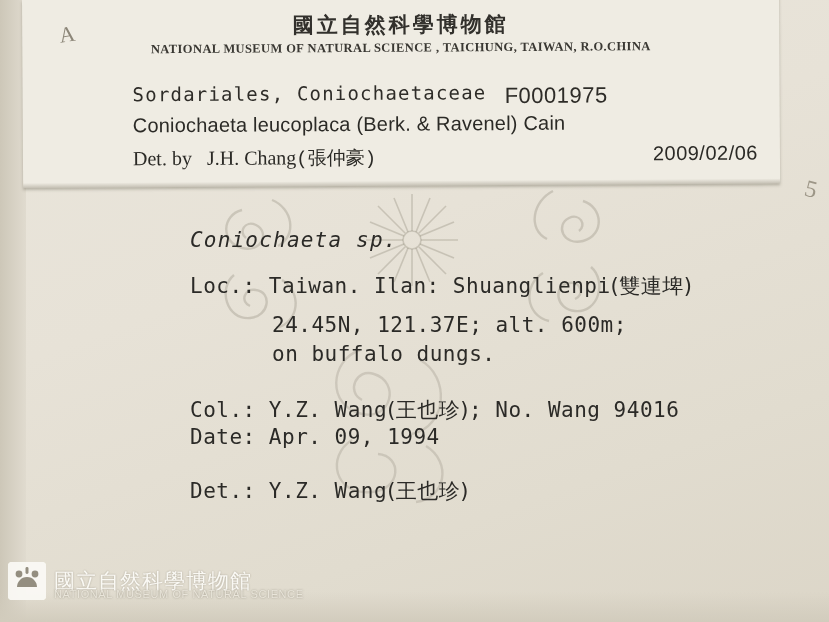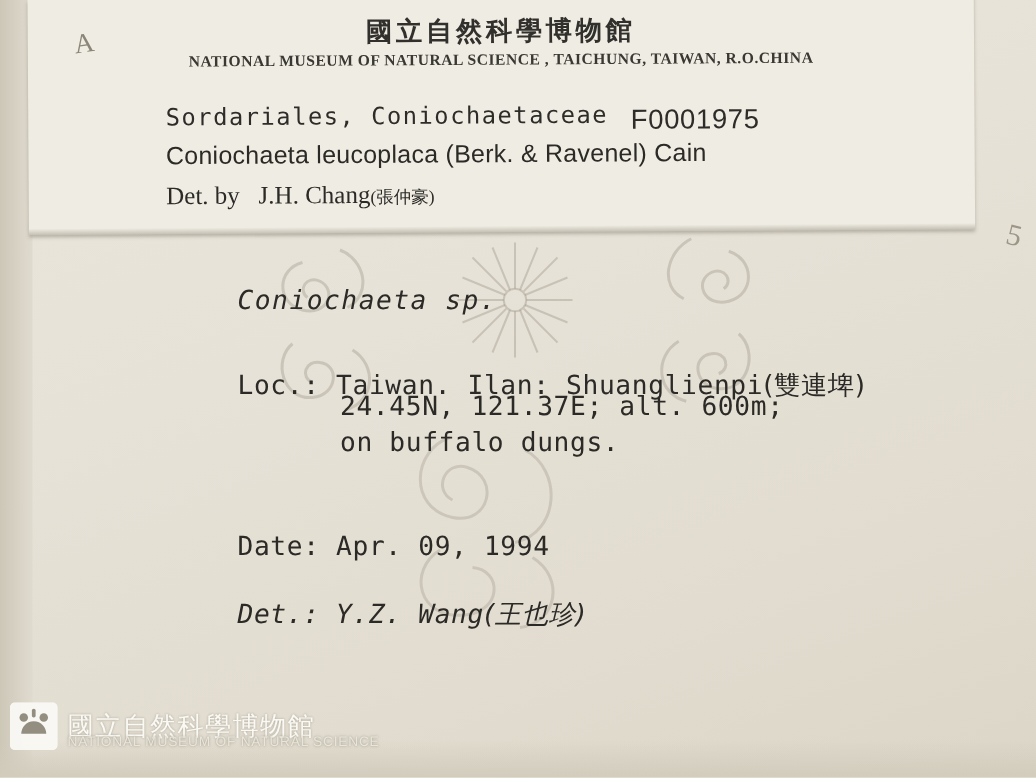--- a/index.html
+++ b/index.html
@@ -110,22 +110,22 @@
   }
   .line-det {
     position: absolute;
     top: 147px;
     left: 110px;
     font-family: "Liberation Serif", serif;
     font-size: 20px;
     color: #2b2a26;
   }
   .det-name-cn {
-    font-family: Liberation Serif, serif;
-    font-size: 14px;
+    font-family: Liberation Mono, monospace;
+    font-size: 19px;
   }
   .det-date {
     position: absolute;
     top: 146px;
     right: 22px;
     font-family: "Liberation Sans", sans-serif;
     font-size: 20px;
     color: #2b2a26;
     letter-spacing: 0.5px;
   }
@@ -195,26 +195,26 @@
     font-family: "DejaVu Sans", sans-serif;
   }
   #taxon-name {
     left: 190px;
     top: 228px;
     font-size: 21px;
     font-style: italic;
     letter-spacing: 1.2px;
     text-align: center;
   }
-  #loc-line1 { left: 190px; top: 294px; font-size: 21px; }
+  #loc-line1 { left: 190px; top: 272px; font-size: 21px; }
   #loc-line2 { left: 272px; top: 313px; font-size: 21px; }
   #loc-line3 { left: 272px; top: 342px; font-size: 21px; }
   #col-line  { left: 190px; top: 396px; font-size: 21px; }
   #date-line { left: 190px; top: 425px; font-size: 21px; }
-  #det2-line { left: 190px; top: 477px; font-size: 21px; font-style: italic; }
+  #det2-line { left: 190px; top: 477px; font-size: 21px; }
 
   
   #logo-block {
     position: absolute;
     left: 8px;
     bottom: 22px;
     display: flex;
     align-items: center;
     gap: 8px;
     opacity: 0.92;
@@ -315,33 +315,35 @@
   </svg>
 
   <div class="typed" id="taxon-name">Coniochaeta sp.</div>
 
   <div class="typed" id="loc-line1"><span>Loc.: Taiwan. Ilan: Shuanglienpi</span><span class="cjk">(雙連埤)</span></div>
 
   <div class="typed" id="loc-line2">24.45N, 121.37E; alt. 600m;</div>
 
   <div class="typed" id="loc-line3">on buffalo dungs.</div>
 
+  <div class="typed" id="col-line"><span>Col.: Y.Z. Wang</span><span class="cjk">(王也珍)</span><span>; No. Wang 94016</span></div>
 
   <div class="typed" id="date-line">Date: Apr. 09, 1994</div>
 
   <div class="typed" id="det2-line"><span>Det.: Y.Z. Wang</span><span class="cjk">(王也珍)</span></div>
 
   <div id="top-label">
     <div class="hand-mark-a">A</div>
     <div class="museum-cn">國立自然科學博物館</div>
     <div class="museum-en">NATIONAL MUSEUM OF NATURAL SCIENCE , TAICHUNG, TAIWAN, R.O.CHINA</div>
     <div class="line-taxon-order">Sordariales, Coniochaetaceae</div>
     <div class="accession">F0001975</div>
     <div class="line-species">Coniochaeta leucoplaca (Berk. &amp; Ravenel) Cain</div>
     <div class="line-det"><span>Det. by</span>&nbsp;&nbsp; <span>J.H. Chang</span><span class="det-name-cn">(張仲豪)</span></div>
+    <div class="det-date">2009/02/06</div>
   </div>
 
   <div class="hand-mark-right">5</div>
 
   <div id="logo-block">
     <div id="logo-mark">
       <svg viewBox="0 0 38 38" width="38" height="38">
         <rect x="0" y="0" width="38" height="38" rx="4" fill="#fbfaf6"></rect>
         <g fill="#8e887a">
           <circle cx="11" cy="12" r="3.4"></circle>

